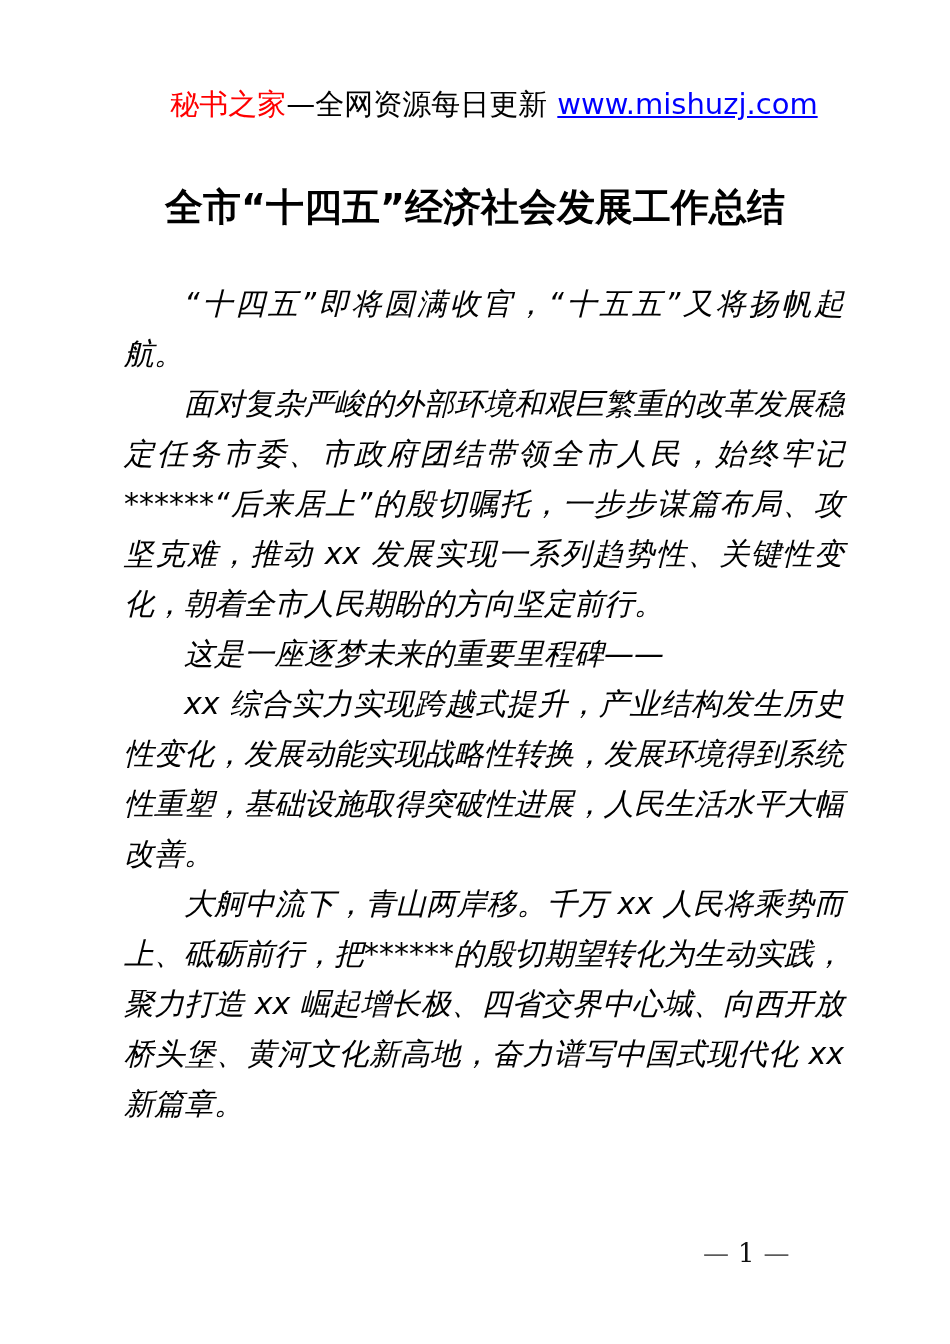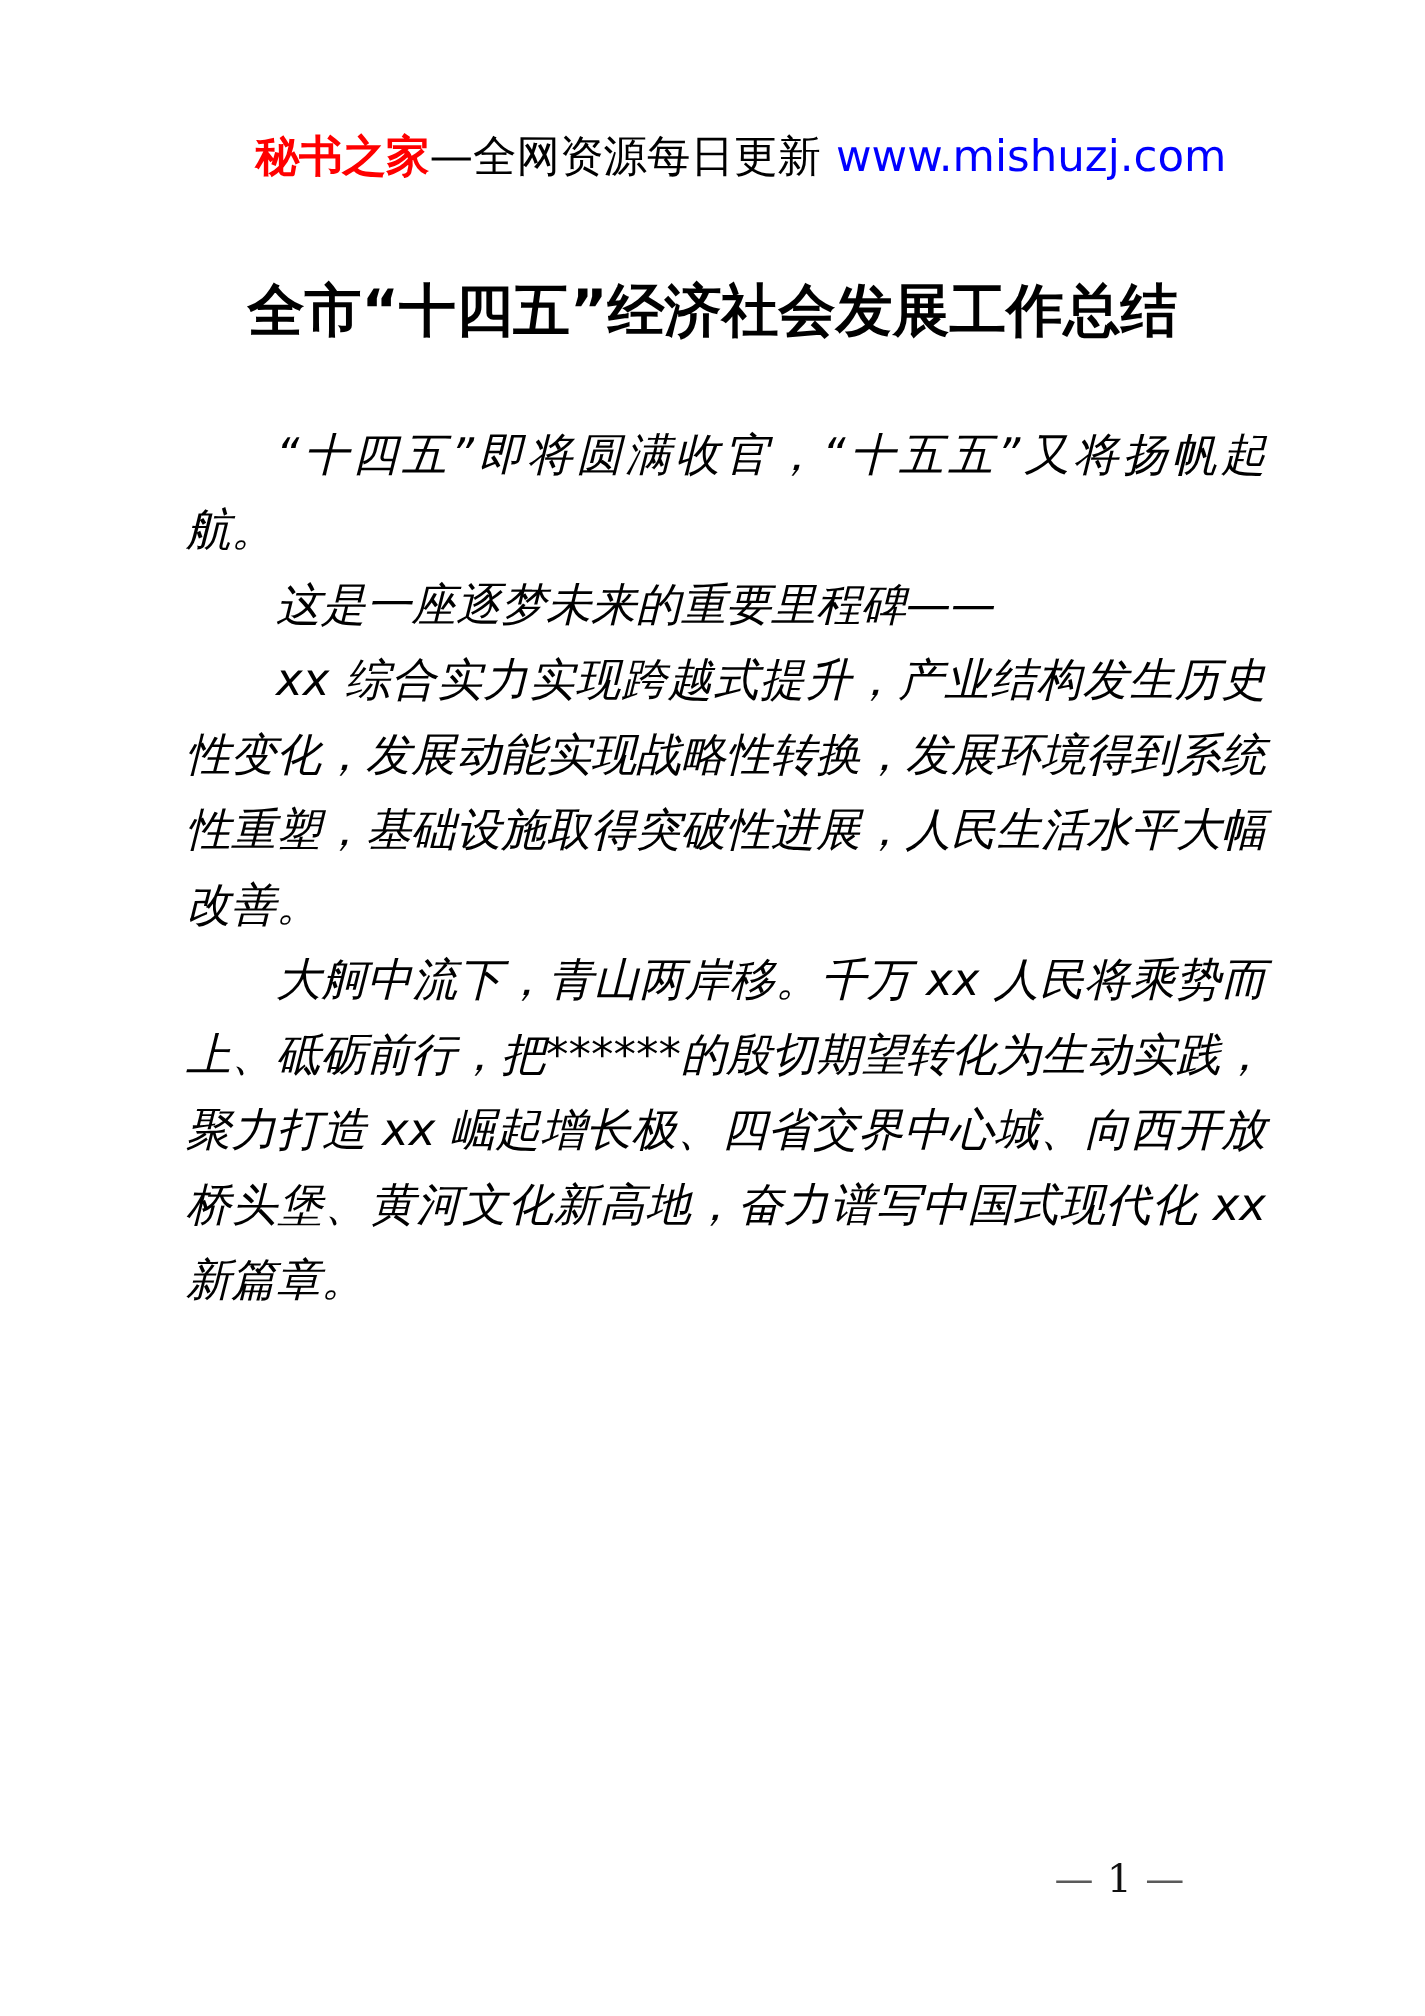--- a/index.html
+++ b/index.html
@@ -22,29 +22,30 @@
     top: 87px;
     left: 0;
     width: 100%;
     text-align: center;
     font-size: 29px;
     line-height: 34px;
     white-space: nowrap;
   }
   .brand {
     color: #ff0000;
-    font-weight: 700;
+    font-weight: 400;
     margin-left: 38px;
   }
   .tagline {
     color: #000000;
   }
   .url {
     color: #0000ff;
     margin-left: 10px;
+    text-decoration: underline;
   }
   
   .doc-title {
     position: absolute;
     top: 183px;
     left: 0;
     width: 100%;
     margin: 0;
     text-align: center;
     font-size: 38px;
@@ -92,20 +93,21 @@
 <div class="page">
 
   <div class="page-header">
     <span class="brand">秘书之家</span><span class="tagline">—全网资源每日更新</span><span class="url">www.mishuzj.com</span>
   </div>
 
   <h1 class="doc-title">全市“十四五”经济社会发展工作总结</h1>
 
   <div class="doc-body">
       <p class="para">“十四五”即将圆满收官，“十五五”又将扬帆起航。</p>
+      <p class="para">面对复杂严峻的外部环境和艰巨繁重的改革发展稳定任务市委、市政府团结带领全市人民，始终牢记******“后来居上”的殷切嘱托，一步步谋篇布局、攻坚克难，推动 xx 发展实现一系列趋势性、关键性变化，朝着全市人民期盼的方向坚定前行。</p>
       <p class="para">这是一座逐梦未来的重要里程碑——</p>
       <p class="para">xx 综合实力实现跨越式提升，产业结构发生历史性变化，发展动能实现战略性转换，发展环境得到系统性重塑，基础设施取得突破性进展，人民生活水平大幅改善。</p>
       <p class="para">大舸中流下，青山两岸移。千万 xx 人民将乘势而上、砥砺前行，把******的殷切期望转化为生动实践，聚力打造 xx 崛起增长极、四省交界中心城、向西开放桥头堡、黄河文化新高地，奋力谱写中国式现代化 xx 新篇章。</p>
     </div>
 
   <div class="page-footer">
     <span class="pn-dash">—</span><span class="pn-num">1</span><span class="pn-dash">—</span>
   </div>
 
 </div>

